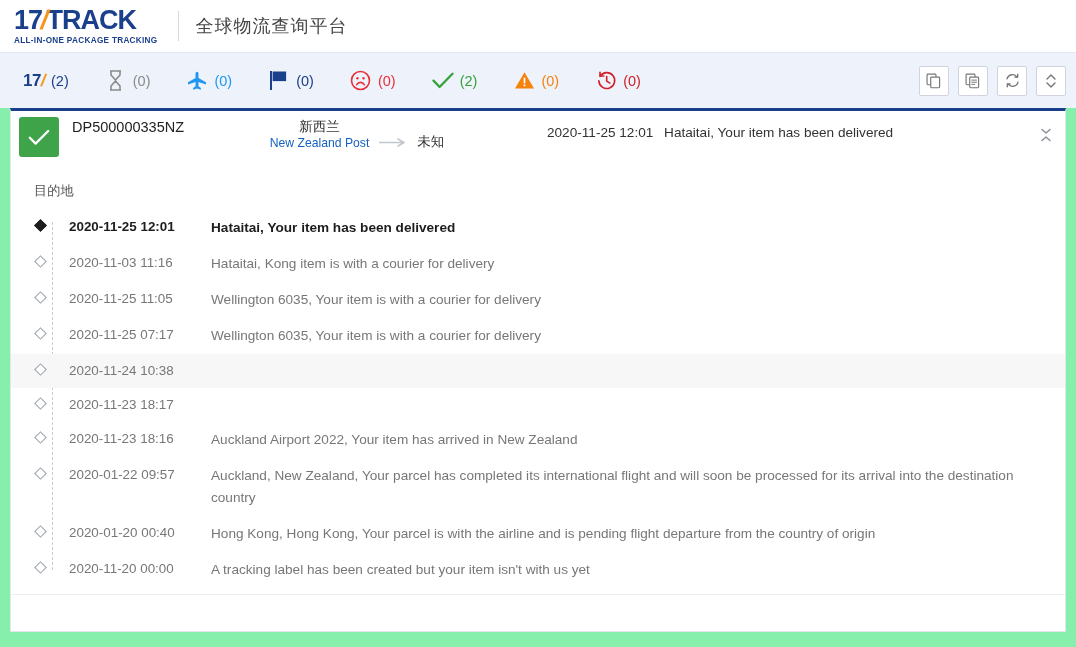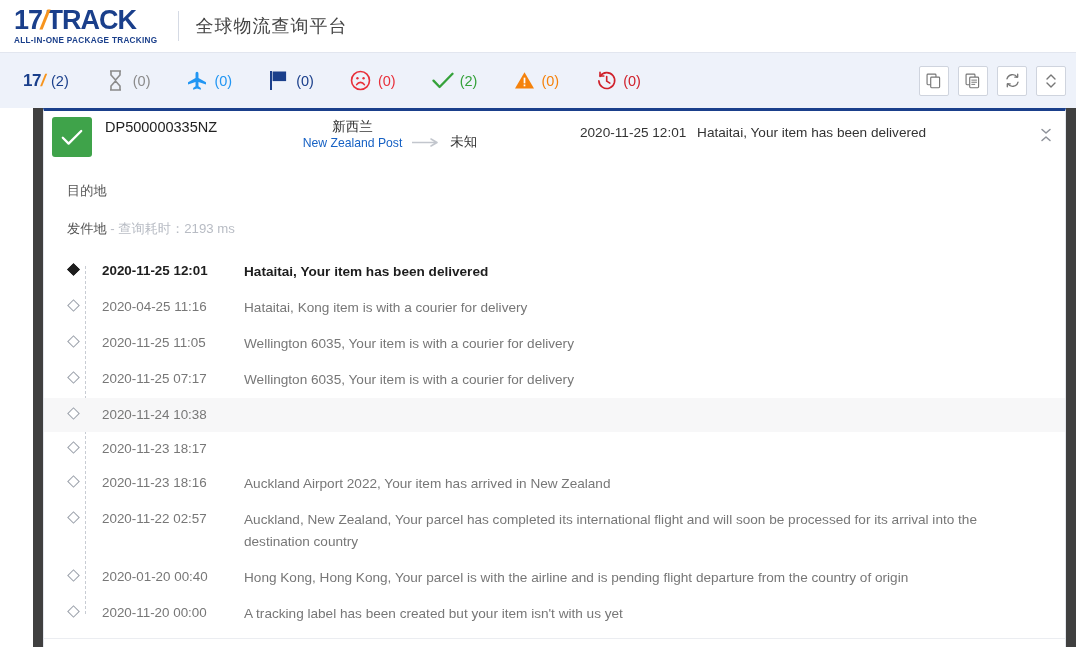--- a/index.html
+++ b/index.html
@@ -78,22 +78,21 @@
     display: flex; align-items: center; justify-content: center;
     cursor: pointer;
   }
   .tb-btn svg { display: block; }
 
   
   .results-area {
     position: absolute;
     top: 108px; left: 0; right: 0; bottom: 0;
     overflow: hidden;
-    background: #404040;
-    margin-left: 33px;
+    background: #86efac;
   }
 
   .pkg-card {
     background: #fff;
     border: 1px solid #e3e6ec;
     border-top: 3px solid #1a3f8b;
     margin: 0 10px;
   }
 
   .pkg-head {
@@ -368,41 +367,37 @@
           <svg width="12" height="14" viewBox="0 0 12 14">
             <path d="M2 1.5l4 3.5 4-3.5" fill="none" stroke="#8d9199" stroke-width="1.5" stroke-linecap="round" stroke-linejoin="round"></path>
             <path d="M2 12.5l4-3.5 4 3.5" fill="none" stroke="#8d9199" stroke-width="1.5" stroke-linecap="round" stroke-linejoin="round"></path>
           </svg>
         </span>
       </div>
     </div>
 
     <div class="pkg-body">
       <div class="meta-line meta-dest">目的地</div>
-      <div class="meta-line meta-origin">
-        <span>发件地</span>
-        <span class="meta-dim">- 查询耗时：2193 ms</span>
-      </div>
 
       <div class="timeline">
         <div class="tl-rail"></div>
 
         <div class="tl-row first">
           <div class="tl-marker">
               <span class="diamond filled"></span>
             </div>
           <div class="tl-time">2020-11-25 12:01</div>
           <div class="tl-text">Hataitai, Your item has been delivered</div>
         </div>
 
         <div class="tl-row">
           <div class="tl-marker">
               <span class="diamond"></span>
             </div>
-          <div class="tl-time">2020-04-25 11:16</div>
+          <div class="tl-time">2020-11-03 11:16</div>
           <div class="tl-text">Hataitai, Kong item is with a courier for delivery</div>
         </div>
 
         <div class="tl-row">
           <div class="tl-marker">
               <span class="diamond"></span>
             </div>
           <div class="tl-time">2020-11-25 11:05</div>
           <div class="tl-text">Wellington 6035, Your item is with a courier for delivery</div>
         </div>
@@ -434,21 +429,21 @@
               <span class="diamond"></span>
             </div>
           <div class="tl-time">2020-11-23 18:16</div>
           <div class="tl-text">Auckland Airport 2022, Your item has arrived in New Zealand</div>
         </div>
 
         <div class="tl-row">
           <div class="tl-marker">
               <span class="diamond"></span>
             </div>
-          <div class="tl-time">2020-11-22 02:57</div>
+          <div class="tl-time">2020-01-22 09:57</div>
           <div class="tl-text">Auckland, New Zealand, Your parcel has completed its international flight and will soon be processed for its arrival into the destination country</div>
         </div>
 
         <div class="tl-row">
           <div class="tl-marker">
               <span class="diamond"></span>
             </div>
           <div class="tl-time">2020-01-20 00:40</div>
           <div class="tl-text">Hong Kong, Hong Kong, Your parcel is with the airline and is pending flight departure from the country of origin</div>
         </div>

